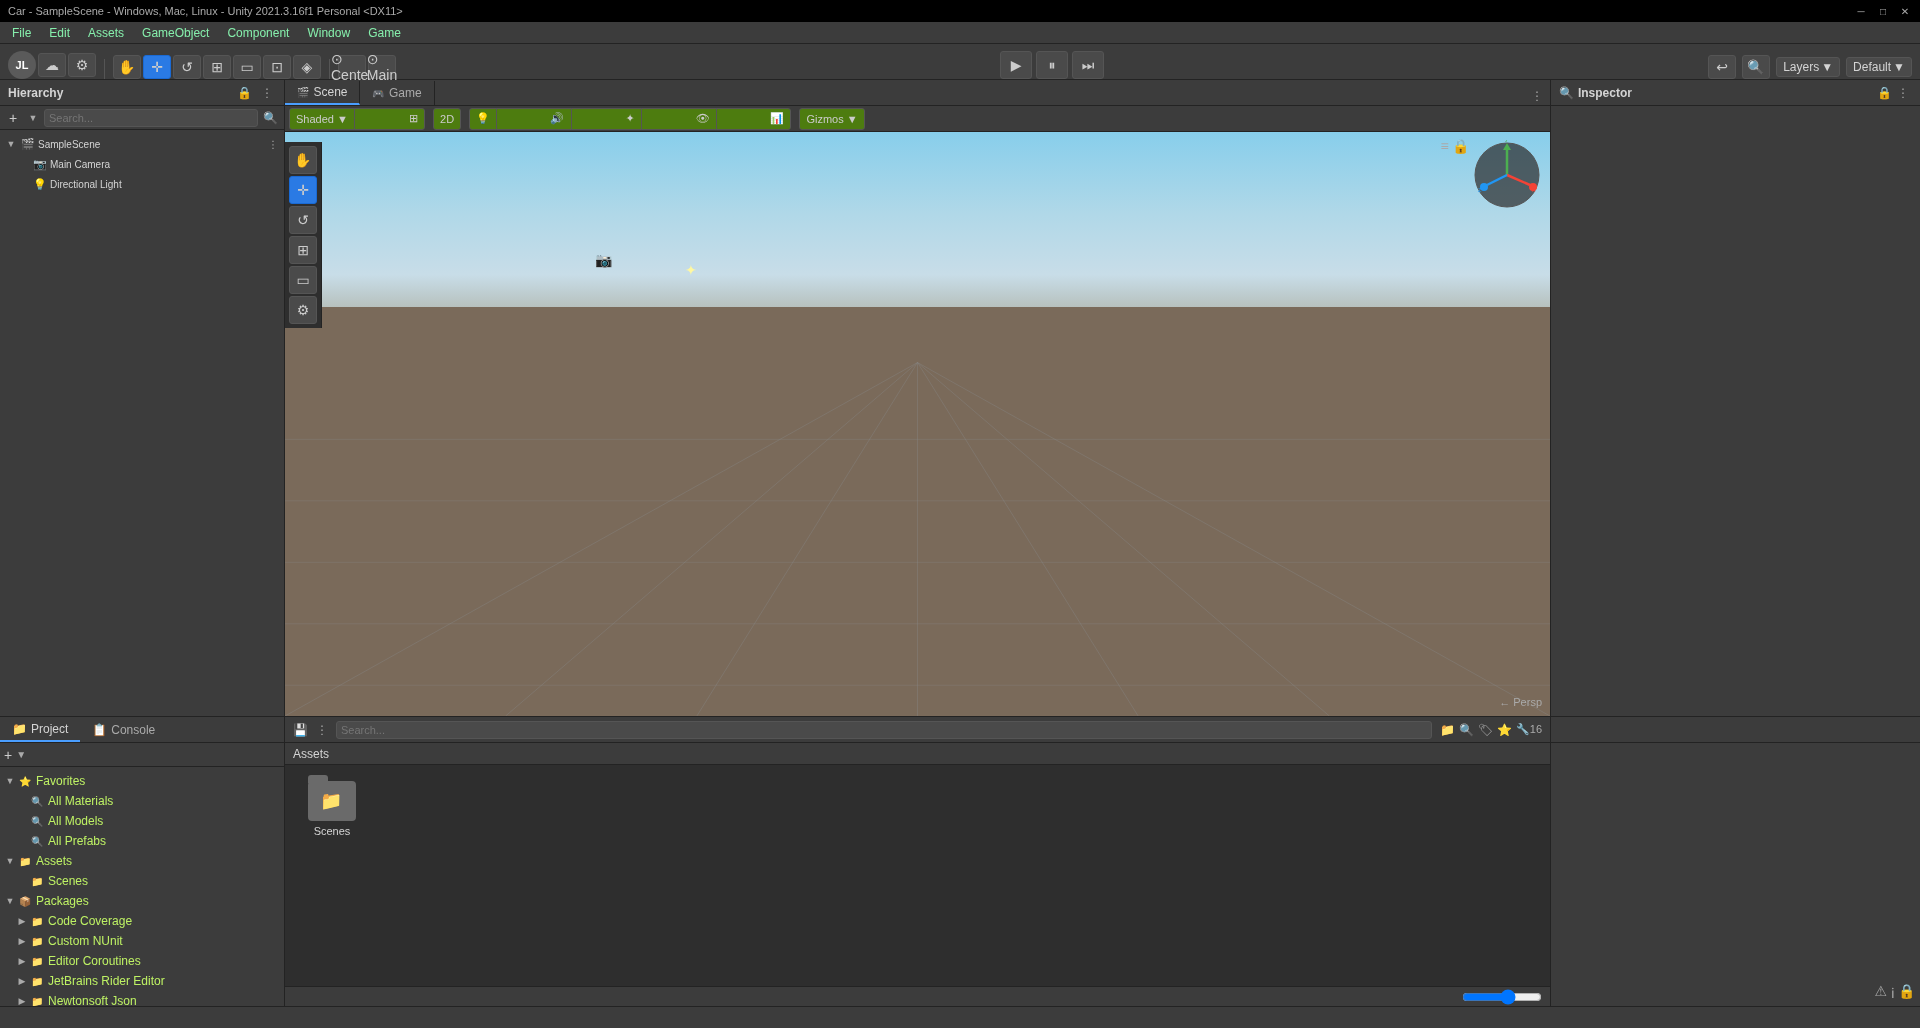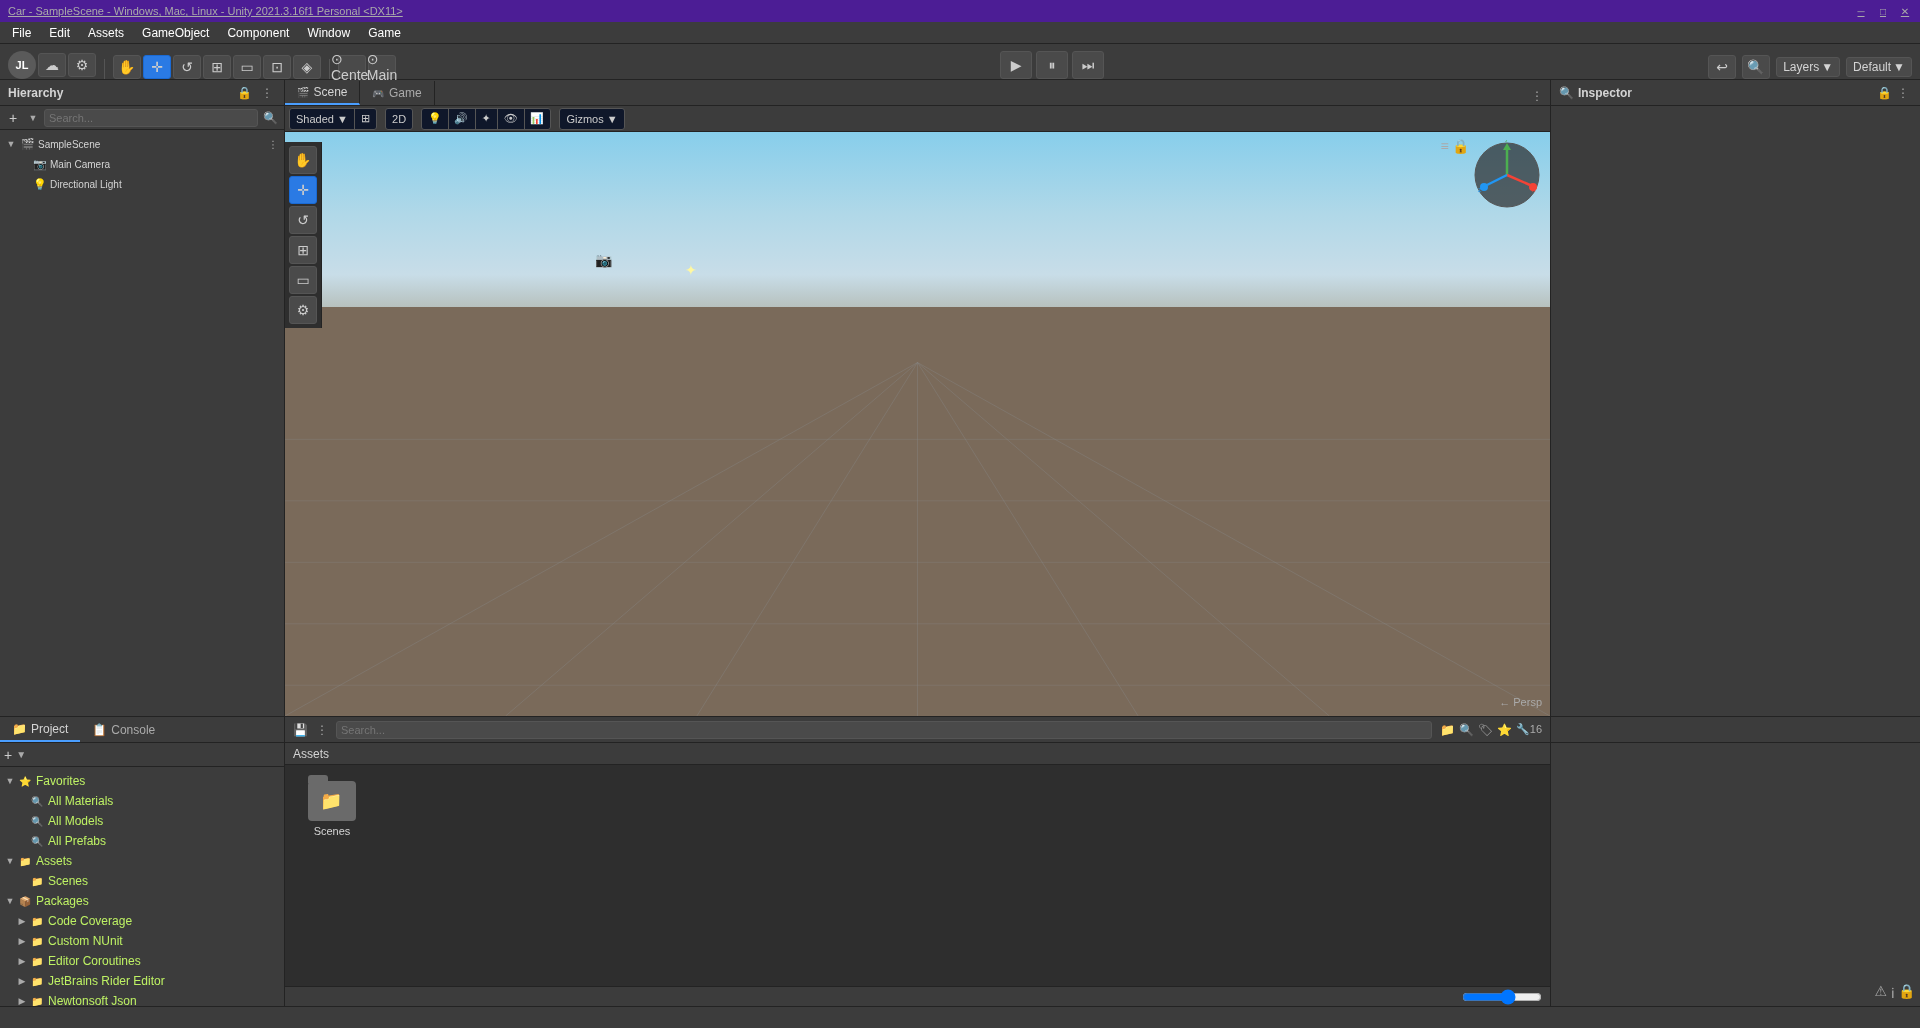--- a/index.html
+++ b/index.html
@@ -10,28 +10,27 @@
       font-family: 'Segoe UI', Arial, sans-serif;
       font-size: 12px;
       color: #d4d4d4;
       overflow: hidden;
       user-select: none;
     }
 
     
     #title-bar {
       height: 22px;
-      background: #4c1d95;
+      background: #000000;
       display: flex;
       align-items: center;
       padding: 0 8px;
       font-size: 11px;
       color: #aaa;
       position: relative;
-      text-decoration: underline;
     }
     #window-controls {
       margin-left: auto;
       display: flex;
       gap: 8px;
     }
     .win-btn {
       width: 14px;
       height: 14px;
       display: flex;
@@ -48,21 +47,21 @@
       background: #3c3c3c;
       display: flex;
       align-items: center;
       padding: 0 4px;
       border-bottom: 1px solid #232323;
       gap: 2px;
     }
     .menu-item {
       padding: 2px 8px;
       font-size: 12px;
-      color: #ffffff;
+      color: #86efac;
       cursor: pointer;
       border-radius: 2px;
     }
 
     
     #toolbar {
       height: 36px;
       background: #3c3c3c;
       display: flex;
       align-items: flex-end;
@@ -317,24 +316,25 @@
       background: #3c3c3c;
       display: flex;
       align-items: center;
       padding: 0 4px;
       gap: 2px;
       border-bottom: 1px solid #232323;
     }
     .scene-tb-group {
       display: flex;
       align-items: flex-end;
-      background: #0f172a;
+      background: #4d7c0f;
       border: 1px solid #555;
       border-radius: 3px;
       overflow: hidden;
+      gap: 48px;
     }
     .scene-tb-btn {
       padding: 2px 6px;
       height: 20px;
       display: flex;
       align-items: center;
       justify-content: center;
       cursor: pointer;
       color: #ccc;
       font-size: 11px;

